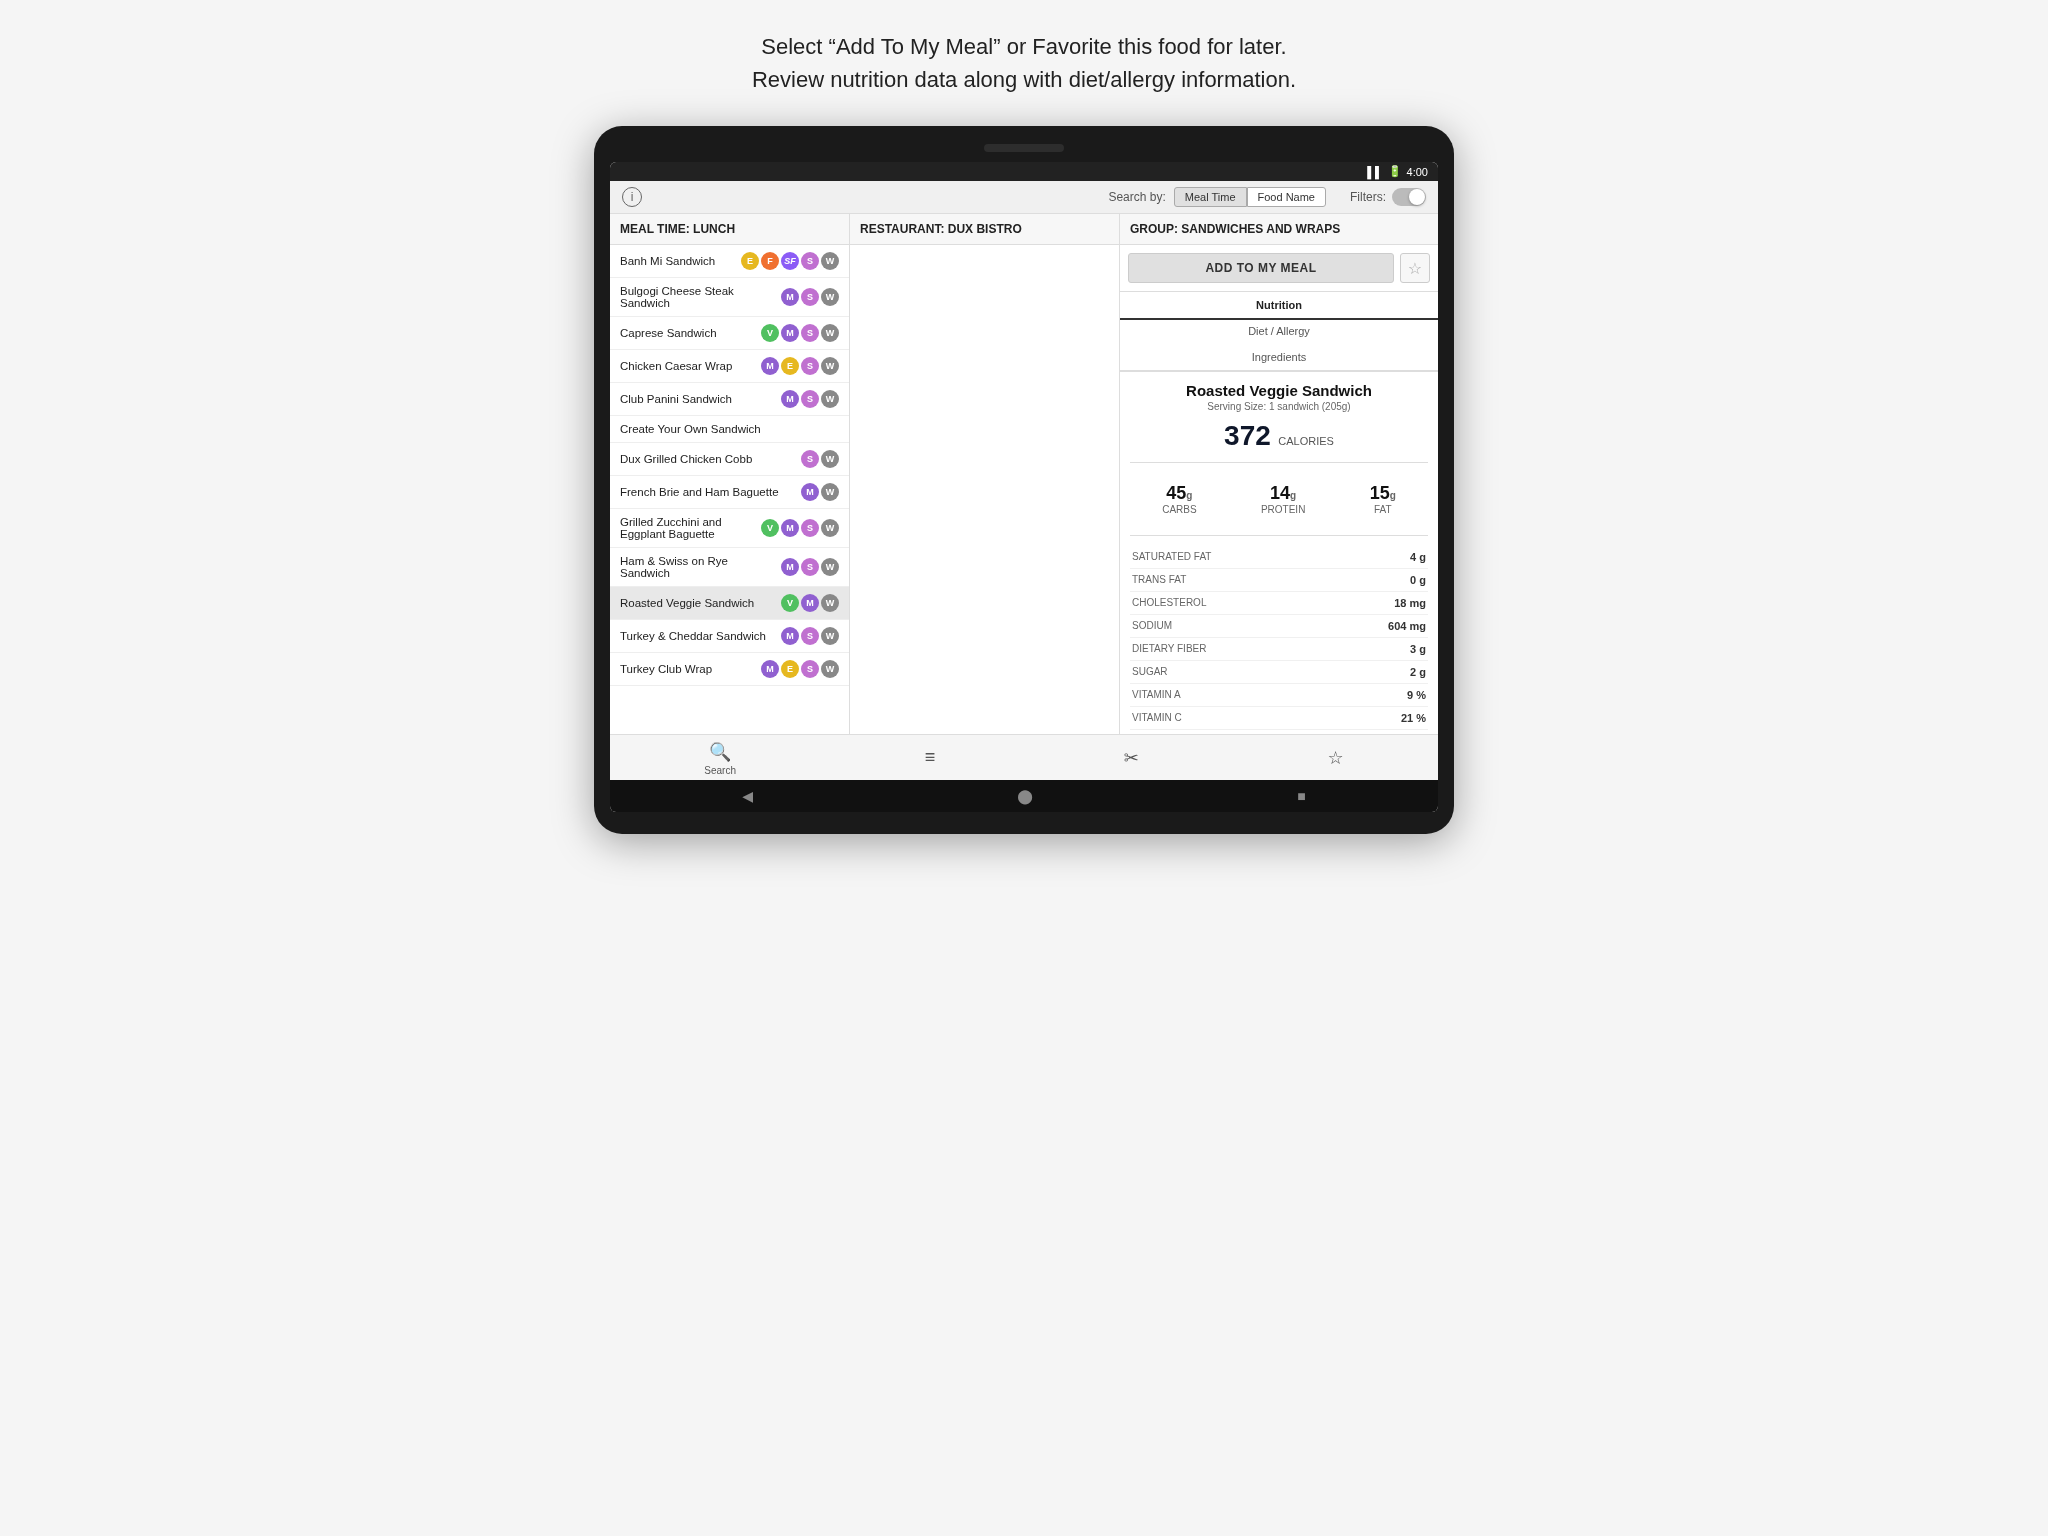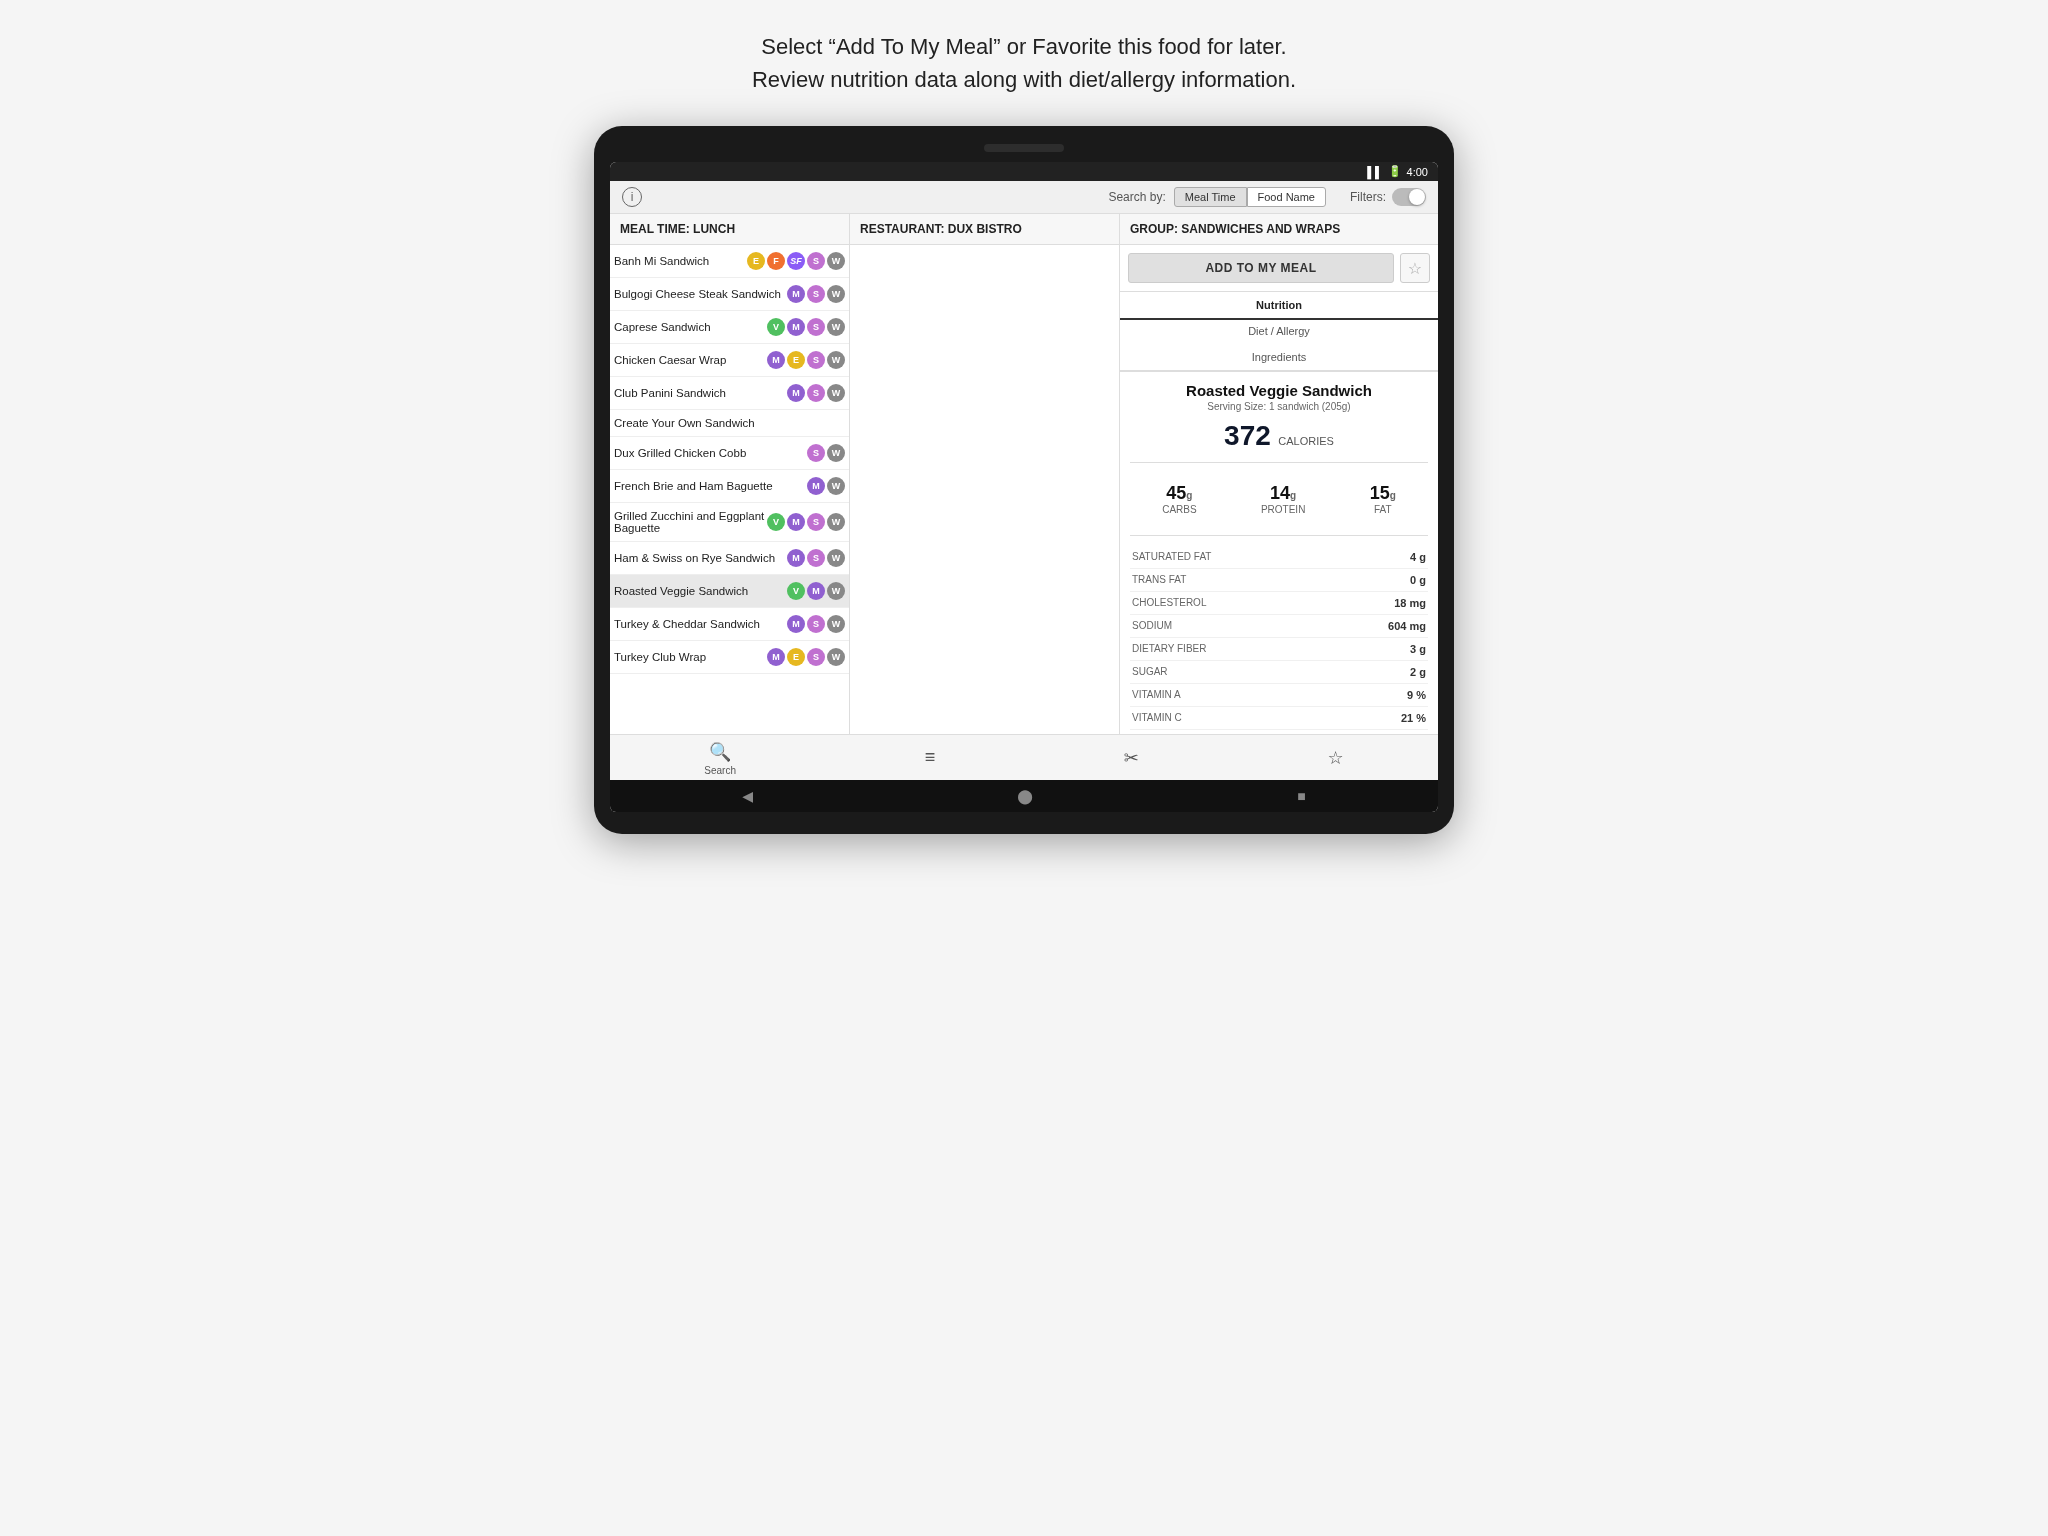--- a/index.html
+++ b/index.html
@@ -136,21 +136,21 @@
       color: #222;
     }
     .food-list {
       overflow-y: auto;
       flex: 1;
     }
     .food-item {
       display: flex;
       align-items: center;
       justify-content: space-between;
-      padding: 7px 4px;
+      padding: 7px 10px;
       border-bottom: 1px solid #eee;
       font-size: 11.5px;
       color: #222;
       cursor: pointer;
     }
     .food-item.selected { background: #e8e8e8; }
     .food-name { flex: 1; }
     .badges { display: flex; gap: 2px; align-items: center; }
     .badge {
       width: 18px; height: 18px;

